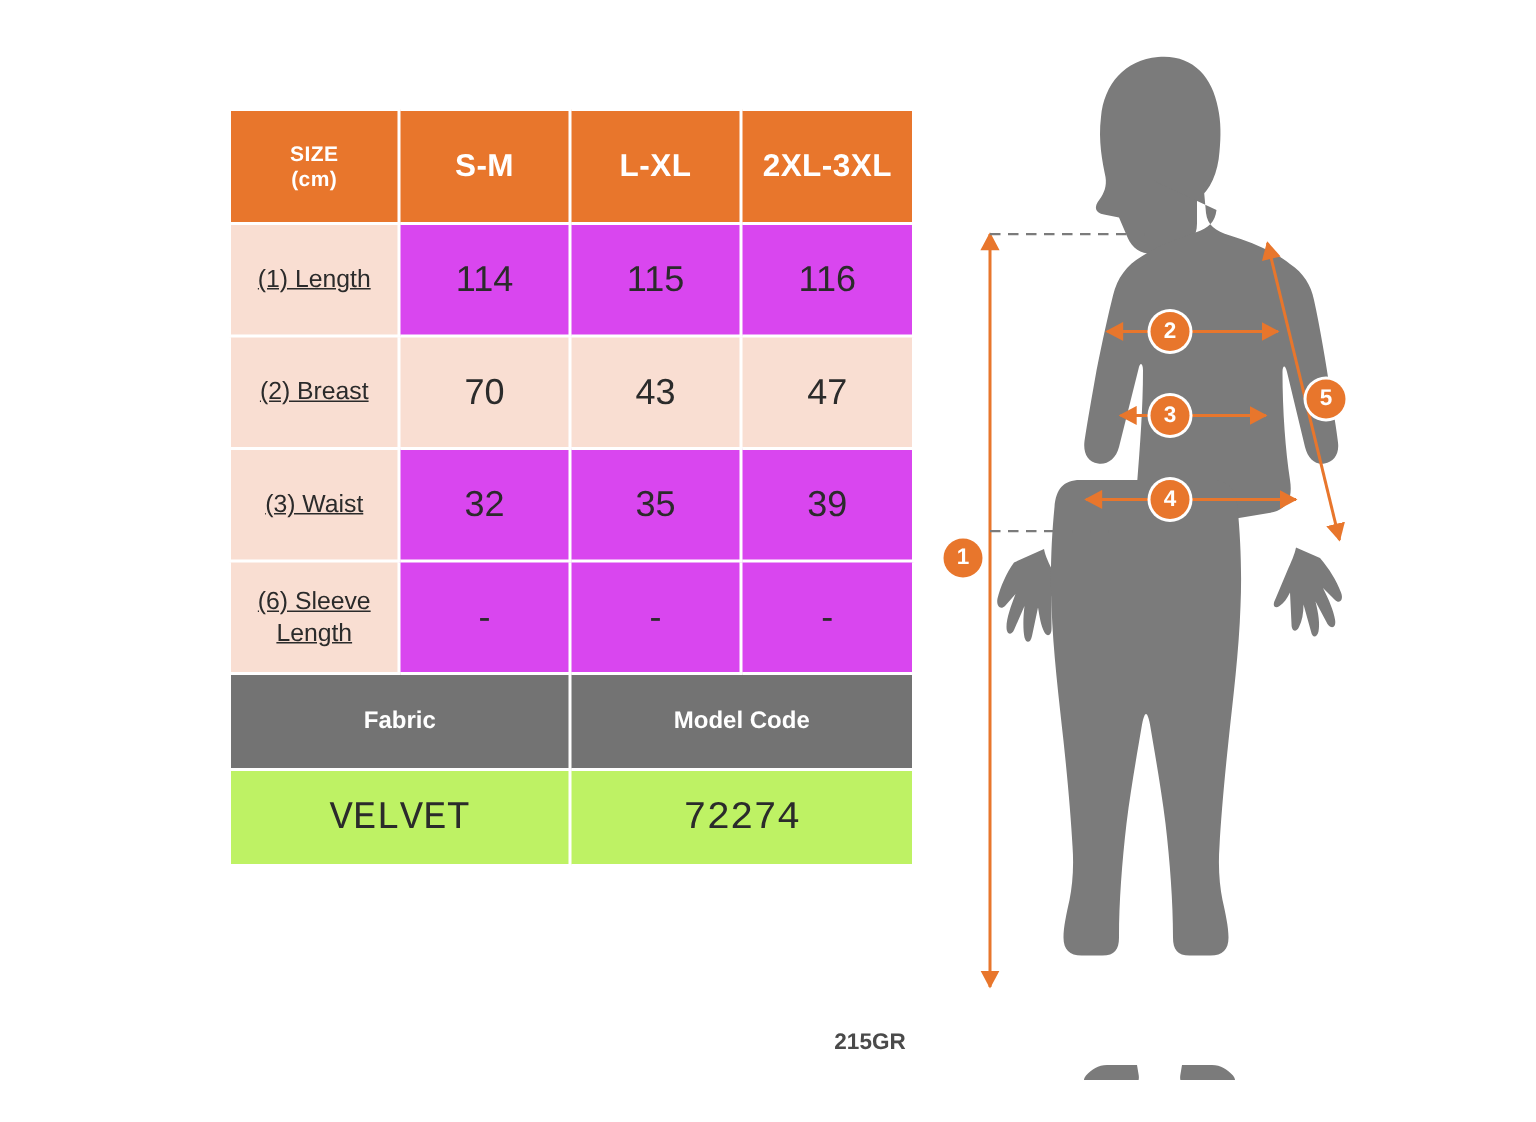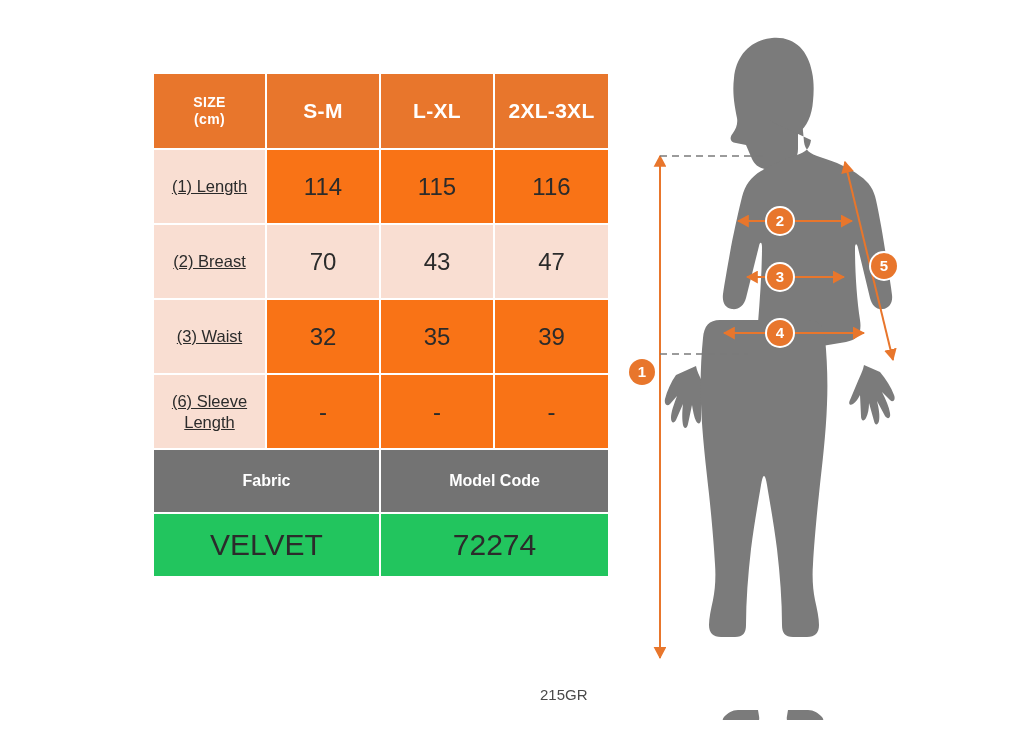--- a/index.html
+++ b/index.html
@@ -52,49 +52,51 @@
   .row-label {
     background: #f9ded2;
     color: #2b2b2b;
     font-size: 16.5px;
     height: 73px;
     line-height: 1.25;
     padding: 0 6px;
     text-decoration: underline;
   }
   .row-val {
-    background: #f97316;
+    background: #d946ef;
     color: #2b2b2b;
     font-size: 24px;
     height: 73px;
   }
   .row-val.alt { background: #f9ded2; }
 
   .sub-hdr td {
     background: #737373;
     color: #ffffff;
     font-size: 16px;
     font-weight: bold;
     height: 62px;
   }
   .sub-val td {
-    background: #22c55e;
+    background: #bef264;
     color: #2b2b2b;
-    font-size: 30px;
+    font-size: 26px;
     height: 62px;
+    font-family: Liberation Mono, monospace;
   }
 
   #weight-note {
     position: absolute;
     left: 540px;
     top: 686px;
     width: 80px;
-    text-align: left;
+    text-align: center;
     font-size: 15px;
     color: #4a4a4a;
+    font-weight: bold;
   }
 
   
   #figure-panel {
     position: absolute;
     left: 612px;
     top: 20px;
     width: 400px;
     height: 700px;
   }

